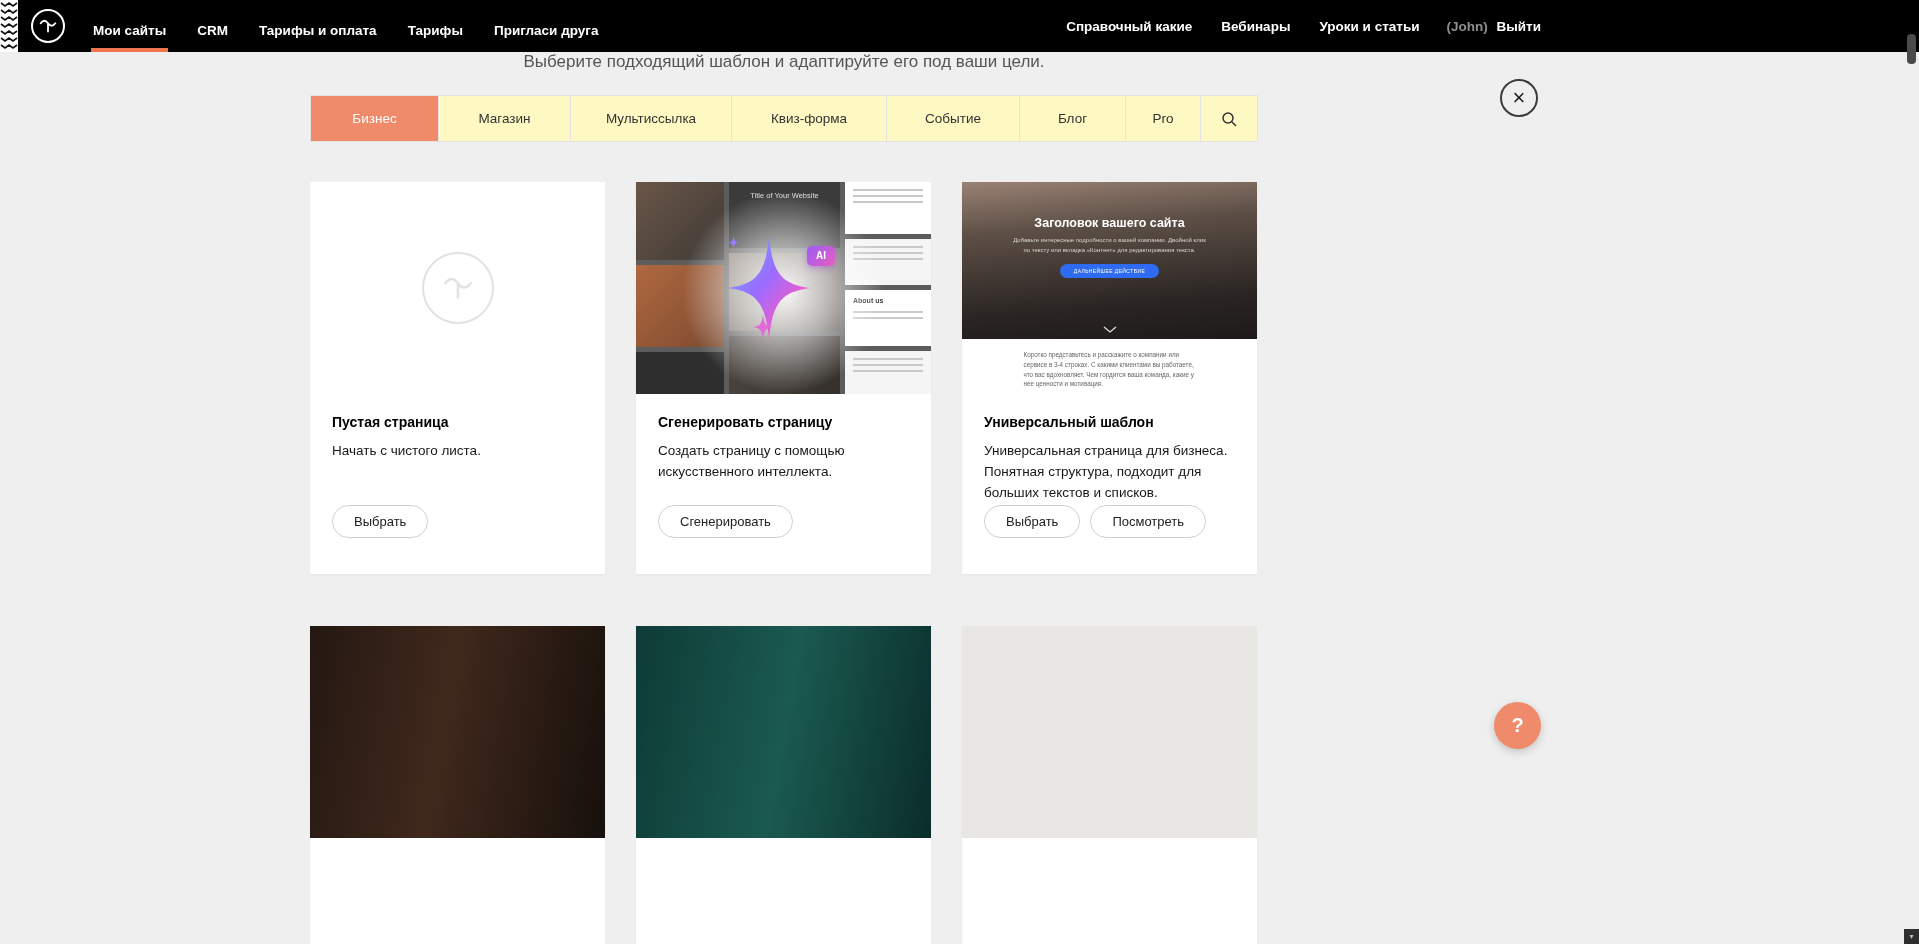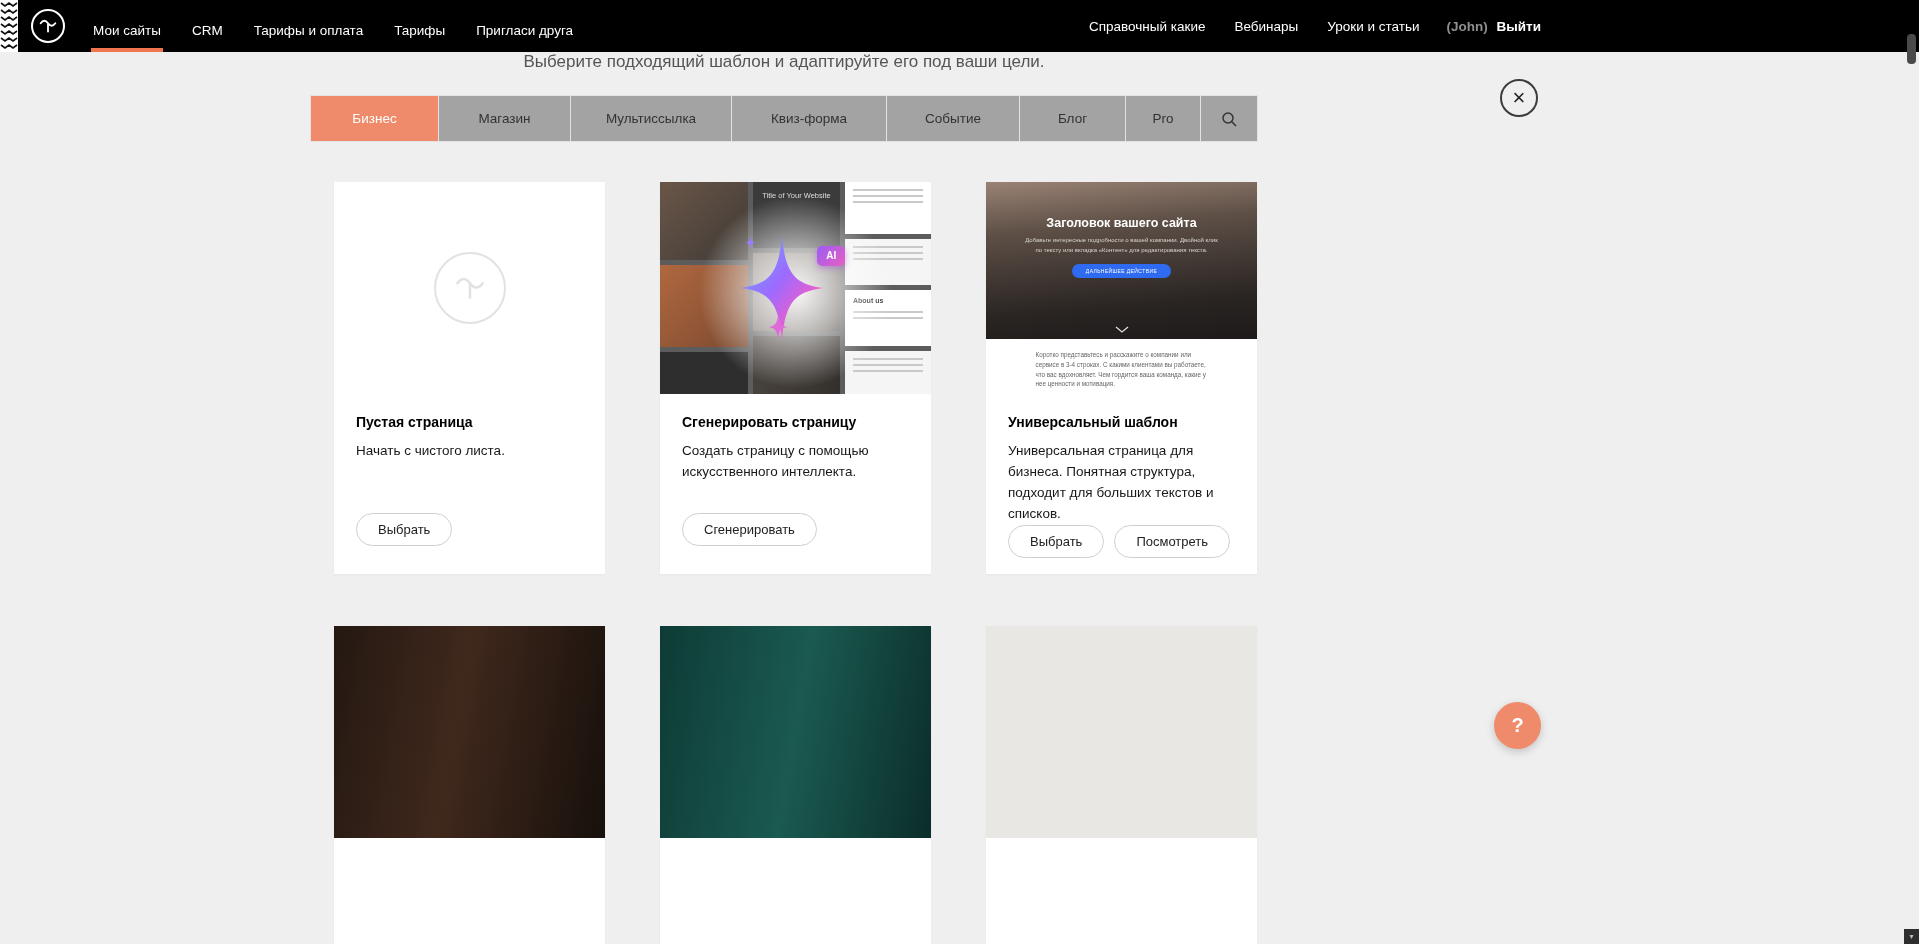--- a/index.html
+++ b/index.html
@@ -10,47 +10,47 @@
     position:relative;
     overflow:hidden;
   }
 
   
   .topbar { position:absolute; top:0; left:0; width:1919px; height:52px; background:var(--navbar-bg,#000); z-index:5; }
   .topbar-inner { width:1568px; height:52px; display:flex; align-items:center; padding-left:18px; }
   .zigzag-strip { position:absolute; left:0; top:0; width:18px; height:52px; background:#fff; display:flex; align-items:flex-start; justify-content:center; z-index:6; }
   .logo { width:34px; height:34px; border:2px solid #fff; border-radius:50%; margin-left:13px; display:flex; align-items:center; justify-content:center; flex:none; cursor:pointer; }
   .nav-left { display:flex; align-items:stretch; height:52px; margin-left:26px; }
-  .nav-item { display:flex; align-items:center; padding:12px 2px 0; margin-right:27px; color:#fff; font-size:13.5px; font-weight:normal; cursor:pointer; border-bottom:4px solid transparent; white-space:nowrap; }
+  .nav-item { display:flex; align-items:center; padding:12px 2px 0; margin-right:27px; color:#fff; font-size:13.5px; font-weight:bold; cursor:pointer; border-bottom:4px solid transparent; white-space:nowrap; }
   .nav-item.active { border-bottom-color:var(--accent,#f0754e); }
   .nav-right { margin-left:auto; display:flex; align-items:center; height:52px; padding-right:27px; }
   .nav-right .nav-item { margin-right:0; margin-left:25px; border-bottom:none; padding-top:0; }
   .user-box { margin-left:25px; font-size:13.5px; font-weight:bold; cursor:pointer; white-space:nowrap; }
   .user-name { color:#8f8f8f;margin-top:40px; }
   .logout { color:#fff; margin-left:5px; }
 
   
   .page { width:1568px; position:relative; }
   .close-btn { position:absolute; top:79px; right:30px; width:38px; height:38px; border-radius:50%; border:2px solid #3c3c3c; color:#222; font-size:22px; font-weight:300; display:flex; align-items:center; justify-content:center; cursor:pointer; line-height:1; z-index:8; }
   .content { width:948px; margin:0 auto; padding-top:52px; }
   .page-title { margin-top:55px; text-align:center; font-size:53px; font-weight:200; letter-spacing:1px; color:#2e2e2e; }
   .page-subtitle { text-align:center; font-size:17px; font-weight:300; color:#555; }
 
   
-  .tabs { display:flex; margin-top:23px; height:47px; background:#a3a3a3; border:1px solid #e3e3e3; }
+  .tabs { display:flex; margin-top:23px; height:47px; background:#fef9c3; border:1px solid #e3e3e3; }
   .tab { display:flex; align-items:center; justify-content:center; font-size:13.5px; color:#333; cursor:pointer; border-left:1px solid #e3e3e3; }
   .tab:first-child { border-left:none; }
   .tab.active { background:var(--tab-active,#ef8a6a); color:#fff; border-left:none; }
   .w0{width:127px}.w1{width:132px}.w2{width:161px}.w3{width:155px}.w4{width:133px}.w5{width:106px}.w6{width:75px}.w7{width:57px}
 
   
   .cards { margin-top:40px; display:grid; grid-template-columns:repeat(3,295px); column-gap:31px; row-gap:52px; }
-  .card { background:var(--card-bg,#fff); height:392px; display:flex; flex-direction:column; box-shadow:0 1px 2px rgba(0,0,0,.04);margin-left:24px; }
+  .card { background:var(--card-bg,#fff); height:392px; display:flex; flex-direction:column; box-shadow:0 1px 2px rgba(0,0,0,.04); }
   .card-img { height:212px; position:relative; overflow:hidden; flex:none; }
-  .card-body { flex:1; padding:20px 22px 28px; display:flex; flex-direction:column; }
+  .card-body { flex:1; padding:20px 22px 36px; display:flex; flex-direction:column; }
   .card-title { font-size:14px; font-weight:bold; color:#000; }
   .card-desc { margin-top:11px; font-size:13.5px; line-height:1.55; color:#181818; }
   .card-actions { margin-top:auto; display:flex; gap:10px; }
   .pill-btn { background:#fff; border:1px solid #cfcfcf; border-radius:17px; padding:8px 21px; font-size:13px; color:#222; cursor:pointer; font-family:Liberation Sans, sans-serif; white-space:nowrap; }
 
   
   .watermark { position:absolute; left:50%; top:50%; transform:translate(-50%,-50%); width:72px; height:72px; border:2px solid #e2e2e2; border-radius:50%; display:flex; align-items:center; justify-content:center; }
 
   
   .collage { background:#5c5c5c; display:flex; gap:5px; height:100%; position:relative; }

